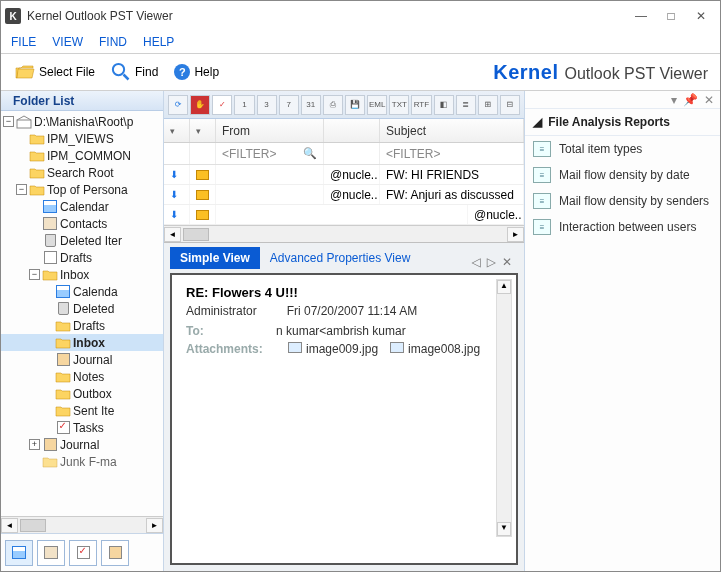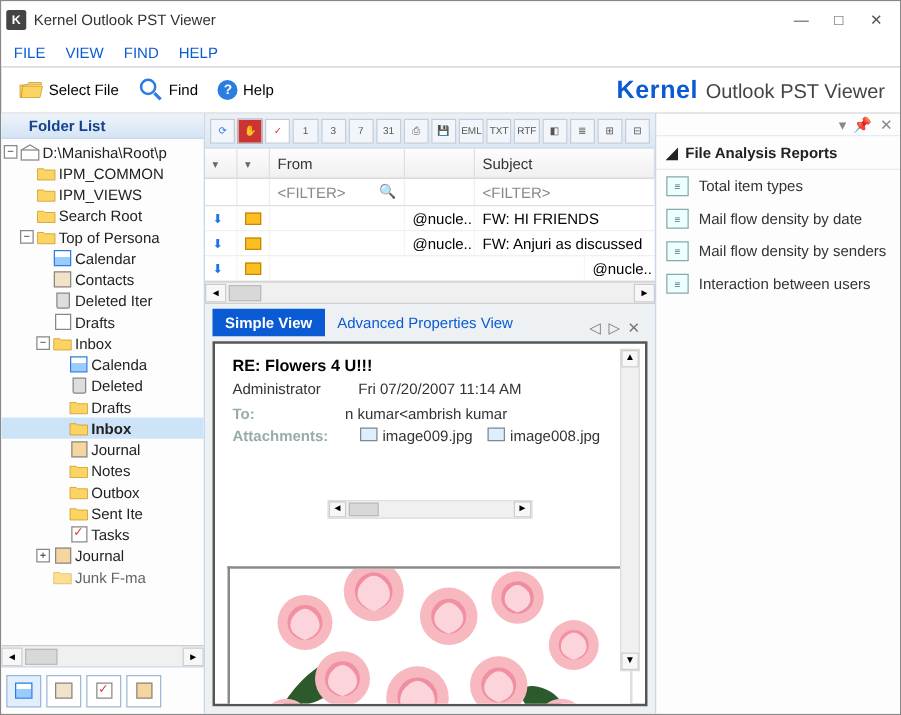--- a/index.html
+++ b/index.html
@@ -12,21 +12,21 @@
 .toolbar { height: 38px; border-top: 1px solid #d0d0d0; border-bottom: 1px solid #d0d0d0; display: flex; align-items: center; padding: 0 8px; gap: 4px; }
 .tool-btn { display: flex; align-items: center; gap: 4px; padding: 4px 6px; border-radius: 2px; }
 .icon { width: 20px; height: 20px; display: inline-flex; align-items: center; justify-content: center; flex-shrink: 0; }
 .icon-help { background: #2b7de1; color: #fff; border-radius: 50%; width: 16px; height: 16px; font-size: 11px; font-weight: bold; }
 .branding { margin-left: auto; display: flex; align-items: baseline; gap: 6px; margin-right: 4px; }
 .brand-kernel { color: #0a5bd3; font-size: 20px; font-weight: 600; letter-spacing: .5px; }
 .brand-sub { color: #444; font-size: 16px; }
 .main { display: flex; height: calc(572px - 30px - 22px - 38px - 2px); }
 
 .sidebar { width: 163px; border-right: 1px solid #c7d6e8; display: flex; flex-direction: column; background: #fdfdfd; }
-.sidebar-header { height: 20px; background: linear-gradient(#ecf3fb,#d6e4f5); border-bottom: 1px solid #b9cde6; padding: 2px 22px; color: #15428b; font-weight: bold; display: flex; align-items: center; }
+.sidebar-header { height: 20px; background: linear-gradient(#ecf3fb,#d6e4f5); border-bottom: 1px solid #b9cde6; padding: 2px 12px; color: #15428b; font-weight: bold; display: flex; align-items: center; }
 .tree { flex: 1; overflow: hidden; padding: 2px 0; color: #222; }
 .tree-row { display: flex; align-items: center; height: 17px; white-space: nowrap; padding-left: 2px; }
 .tree-toggle { width: 11px; height: 11px; border: 1px solid #888; display: inline-flex; align-items: center; justify-content: center; font-size: 9px; line-height: 1; margin-right: 2px; color: #333; background: #fff; flex-shrink: 0; }
 .tree-spacer { width: 13px; display: inline-block; flex-shrink: 0; }
 .tree-icon { width: 16px; height: 14px; margin-right: 2px; flex-shrink: 0; display: inline-flex; align-items: center; justify-content: center; }
 .sel { background: #cde3f8; }
 .bold { font-weight: bold; }
 .hscroll { height: 17px; background: #f0f0f0; border-top: 1px solid #ccc; display: flex; align-items: center; }
 .hscroll .arrow { width: 17px; height: 15px; border: 1px solid #ccc; background: #f7f7f7; display: flex; align-items: center; justify-content: center; font-size: 8px; }
 .hscroll .thumb { width: 26px; height: 13px; background: #d8d8d8; border: 1px solid #bbb; margin-left: 2px; }
@@ -47,21 +47,21 @@
 .filter-input .mag { margin-left:auto; color:#2b7de1; font-size:11px; }
 .grid-body { max-height: 60px; overflow: hidden; }
 .grid-row { height: 20px; display: flex; border-bottom: 1px solid #f0f0f0; }
 .grid-row > div { border-right: 1px solid #f5f5f5; display: flex; align-items: center; padding: 0 6px; overflow: hidden; white-space: nowrap; }
 .flag-dn { color:#1a73e8; font-size:10px;}
 .env-ico { width:14px; height:10px; background:#fbbf24; border:1px solid #c48806; }
 .preview-tabs { height: 26px; display: flex; align-items: flex-end; padding: 0 6px; background: #eef1f4; }
 .tab { padding: 4px 10px; color: #0a5bd3; }
 .tab.active { background: #0a5bd3; color: #fff; font-weight: bold; }
 .tab-nav { margin-left: auto; display: flex; gap: 6px; color: #777; font-size: 10px; padding-right: 6px;}
-.preview { flex: 1; margin: 4px 6px 6px 6px; background: #fff; border: 2px solid #555; display: flex; flex-direction: column; overflow: hidden; position: relative; gap: 32px; }
+.preview { flex: 1; margin: 4px 6px 6px 6px; background: #fff; border: 2px solid #555; display: flex; flex-direction: row; overflow: hidden; position: relative; gap: 32px; }
 .preview-inner { padding: 10px 14px 6px 14px; }
 .msg-subj { font-weight: bold; font-size: 13px; margin-bottom: 4px; }
 .msg-meta { color: #333; display: flex; gap: 30px; margin-bottom: 6px; }
 .msg-row { display: flex; margin-bottom: 4px; color: #9aa; }
 .msg-row .lbl { width: 90px; font-weight: bold; }
 .msg-row .val { color: #333; }
 .attach-pill { display: inline-flex; gap: 4px; margin-left: 12px; color: #333; }
 .attach-pill .pic { width: 14px; height: 11px; border: 1px solid #888; background: #def; }
 .attach-scroll { height: 15px; margin: 2px 90px 6px 90px; background: #f0f0f0; border:1px solid #ddd; display:flex; align-items:center; }
 .attach-scroll .ar { width:14px; height:13px; border:1px solid #ccc; background:#f7f7f7; text-align:center; font-size:8px;}
@@ -152,31 +152,31 @@
         <span>D:\Manisha\Root\p</span>
       </div>
       <div class="tree-row">
           <span class="tree-spacer"></span>
           <span class="tree-spacer"></span>
           <span class="tree-icon">
             <svg viewBox="0 0 16 12">
               <path class="svg-folder" d="M1 2h5l1 1h8v8H1z"></path>
             </svg>
           </span>
+          <span>IPM_VIEWS</span>
+        </div>
+      <div class="tree-row">
+          <span class="tree-spacer"></span>
+          <span class="tree-spacer"></span>
+          <span class="tree-icon">
+            <svg viewBox="0 0 16 12">
+              <path class="svg-folder" d="M1 2h5l1 1h8v8H1z"></path>
+            </svg>
+          </span>
           <span>IPM_COMMON</span>
-        </div>
-      <div class="tree-row">
-          <span class="tree-spacer"></span>
-          <span class="tree-spacer"></span>
-          <span class="tree-icon">
-            <svg viewBox="0 0 16 12">
-              <path class="svg-folder" d="M1 2h5l1 1h8v8H1z"></path>
-            </svg>
-          </span>
-          <span>IPM_VIEWS</span>
         </div>
       <div class="tree-row">
           <span class="tree-spacer"></span>
           <span class="tree-spacer"></span>
           <span class="tree-icon">
             <svg viewBox="0 0 16 12">
               <path class="svg-folder" d="M1 2h5l1 1h8v8H1z"></path>
             </svg>
           </span>
           <span>Search Root</span>

